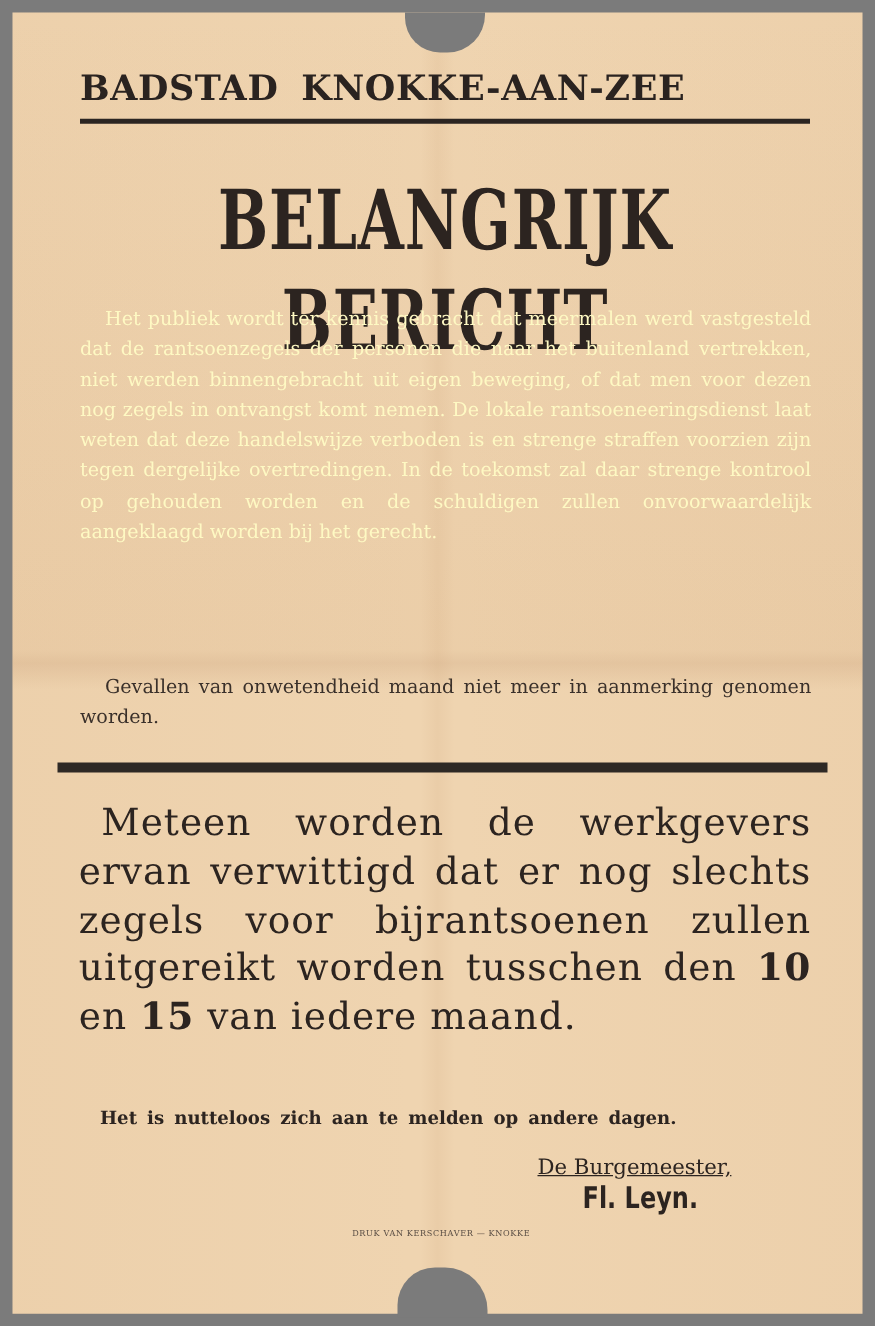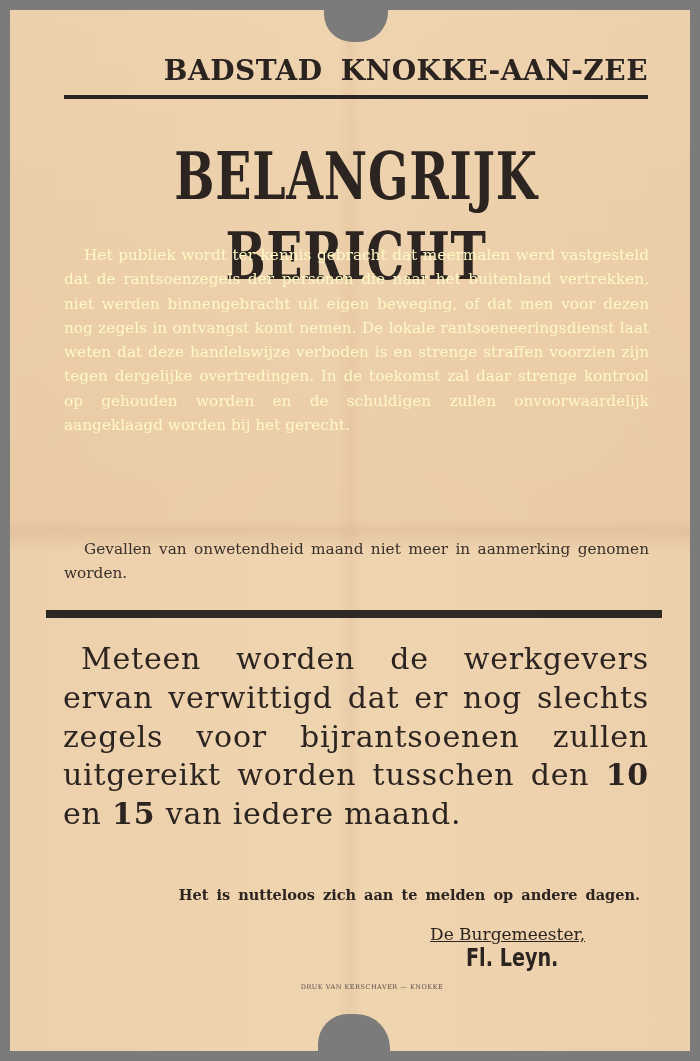--- a/index.html
+++ b/index.html
@@ -19,21 +19,21 @@
   .tear-top {
     position:absolute; left:324px; top:10px; width:64px; height:32px;
     background:#7b7b7b; border-radius:0 0 30px 28px;
   }
   .tear-bottom {
     position:absolute; left:318px; top:1014px; width:72px; height:40px;
     background:#7b7b7b; border-radius:30px 34px 0 0;
   }
   .town {
     position:absolute; left:64px; top:54px; width:584px;
-    text-align:right; font-family:"DejaVu Serif", serif; font-weight:bold;
+    text-align:left; font-family:"DejaVu Serif", serif; font-weight:bold;
     font-size:28px; letter-spacing:0.5px; color:#2a2320; word-spacing:8px;
   }
   .rule1 { position:absolute; left:64px; top:95px; width:584px; height:4px; background:#2b2522; }
   .headline {
     position:absolute; left:60px; top:136px; width:592px; text-align:center;
     font-family:"DejaVu Serif", serif; font-weight:bold; font-size:66px;
     color:#2c2420; transform:scaleX(0.72); transform-origin:center;
     letter-spacing:1px; word-spacing:16px; line-height:80px;
   }
   .body1 {
@@ -49,33 +49,33 @@
   .rule2 { position:absolute; left:46px; top:610px; width:616px; height:8px; background:#2e2925; }
   .notice {
     position:absolute; left:63px; top:640px; width:586px;
     font-family:"DejaVu Serif", serif; font-size:30px; line-height:38.8px;
     color:#2c2420; text-align:justify; text-indent:18px; letter-spacing:0.8px;
   }
   .notice b { font-weight:bold; }
   .useless {
     position:absolute; left:80px; top:886px; width:560px;
     font-family:"DejaVu Serif", serif; font-weight:bold; font-size:14.5px;
-    color:#2c2420; word-spacing:3px;text-align:right;
+    color:#2c2420; word-spacing:3px;
   }
   .title-sig {
     position:absolute; left:430px; top:924px; width:200px;
     font-family:"DejaVu Serif", serif; font-size:17px; color:#2c2420;text-decoration:underline;
   }
   .name-sig {
     position:absolute; left:466px; top:944px; width:160px;
     font-family:"DejaVu Sans", sans-serif; font-weight:bold; font-size:24px;
     color:#2c2420; transform:scaleX(0.8); transform-origin:left;
   }
   .printer {
-    position:absolute; left:262px; top:983px; width:220px; text-align:center;
+    position:absolute; left:243px; top:983px; width:220px; text-align:center;
     font-family:"DejaVu Serif", serif; font-size:6.5px; color:#5a4e45; letter-spacing:0.5px;
   }
 </style>
 </head>
 <body>
 
 <div class="paper"></div>
 <div class="tear-top"></div>
 <div class="tear-bottom"></div>
 

